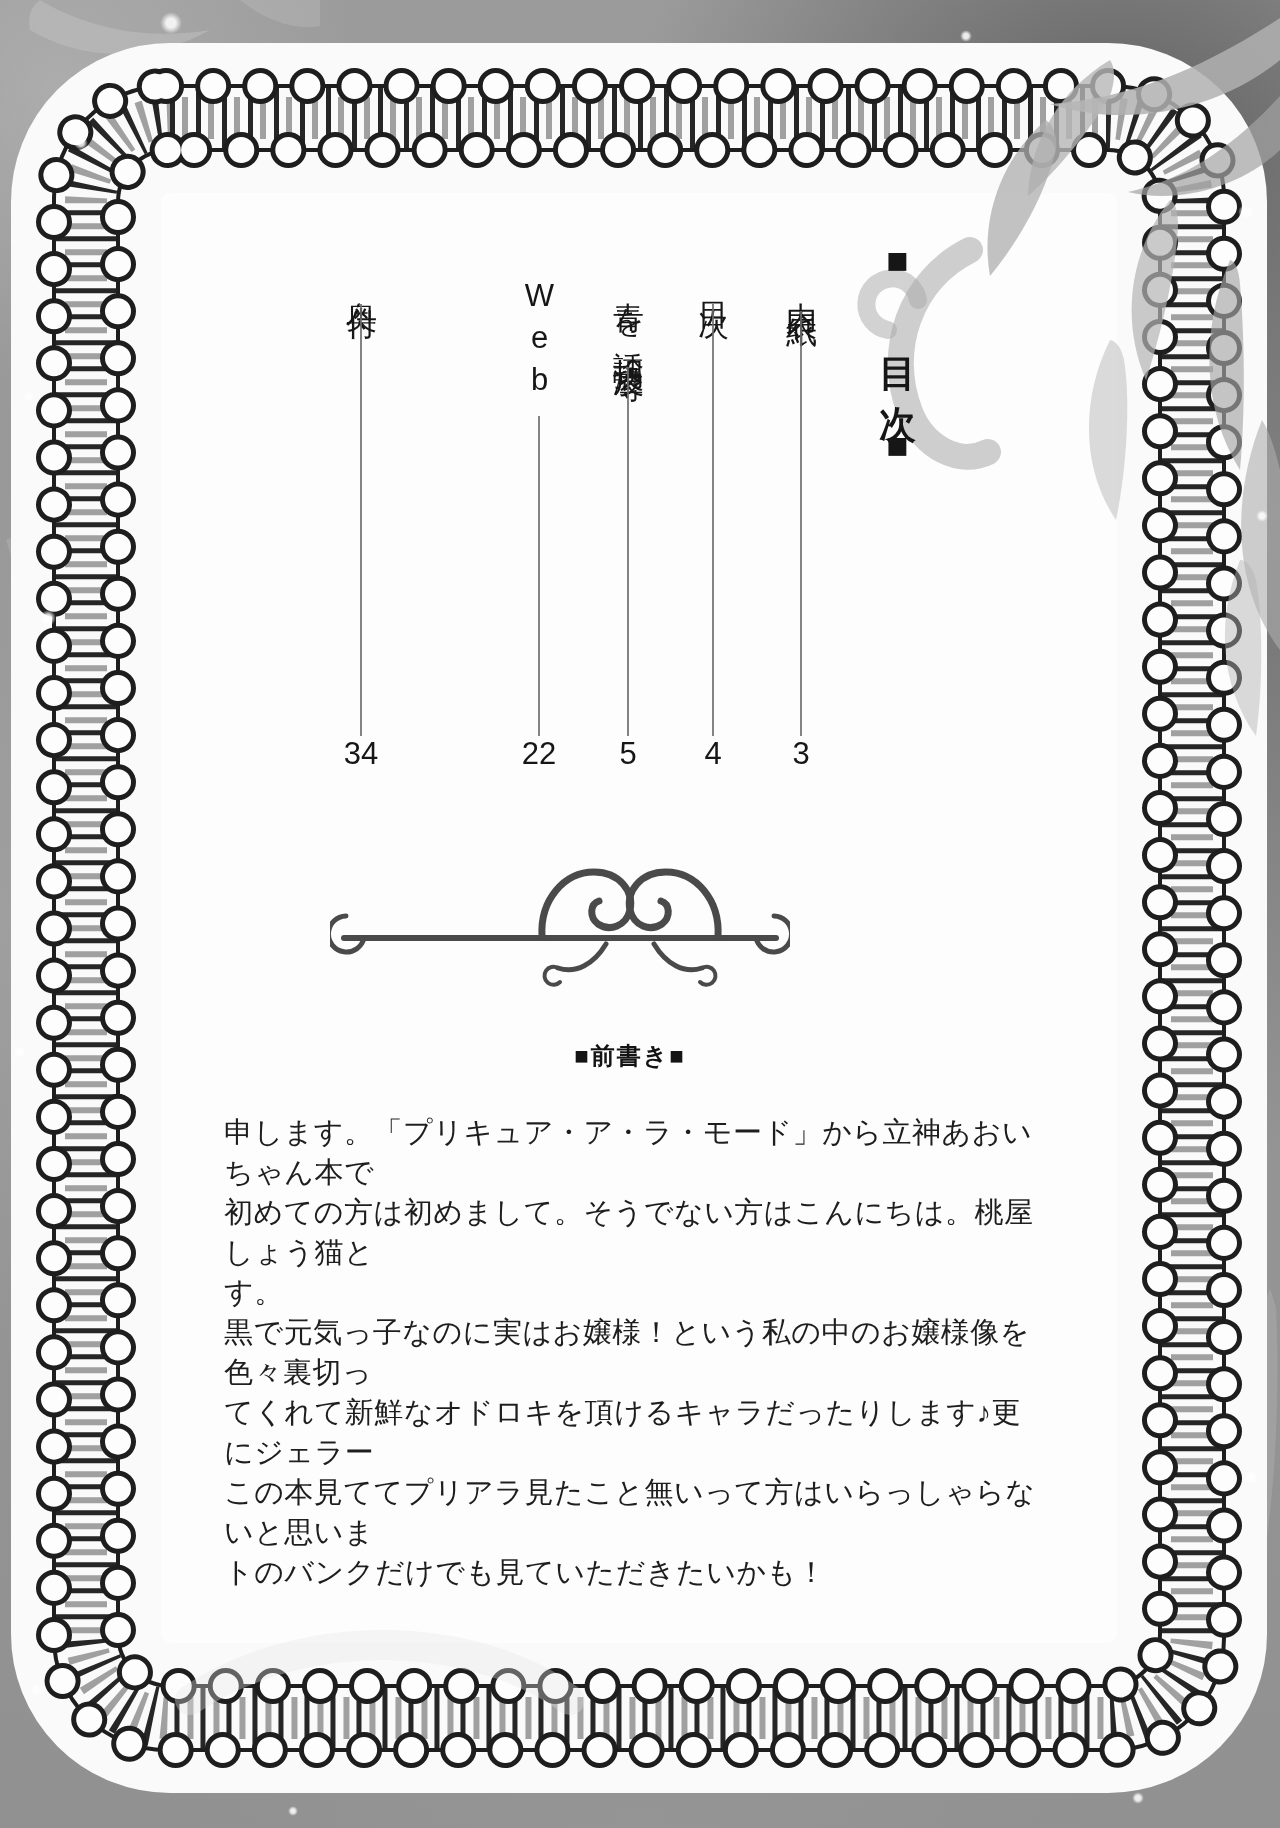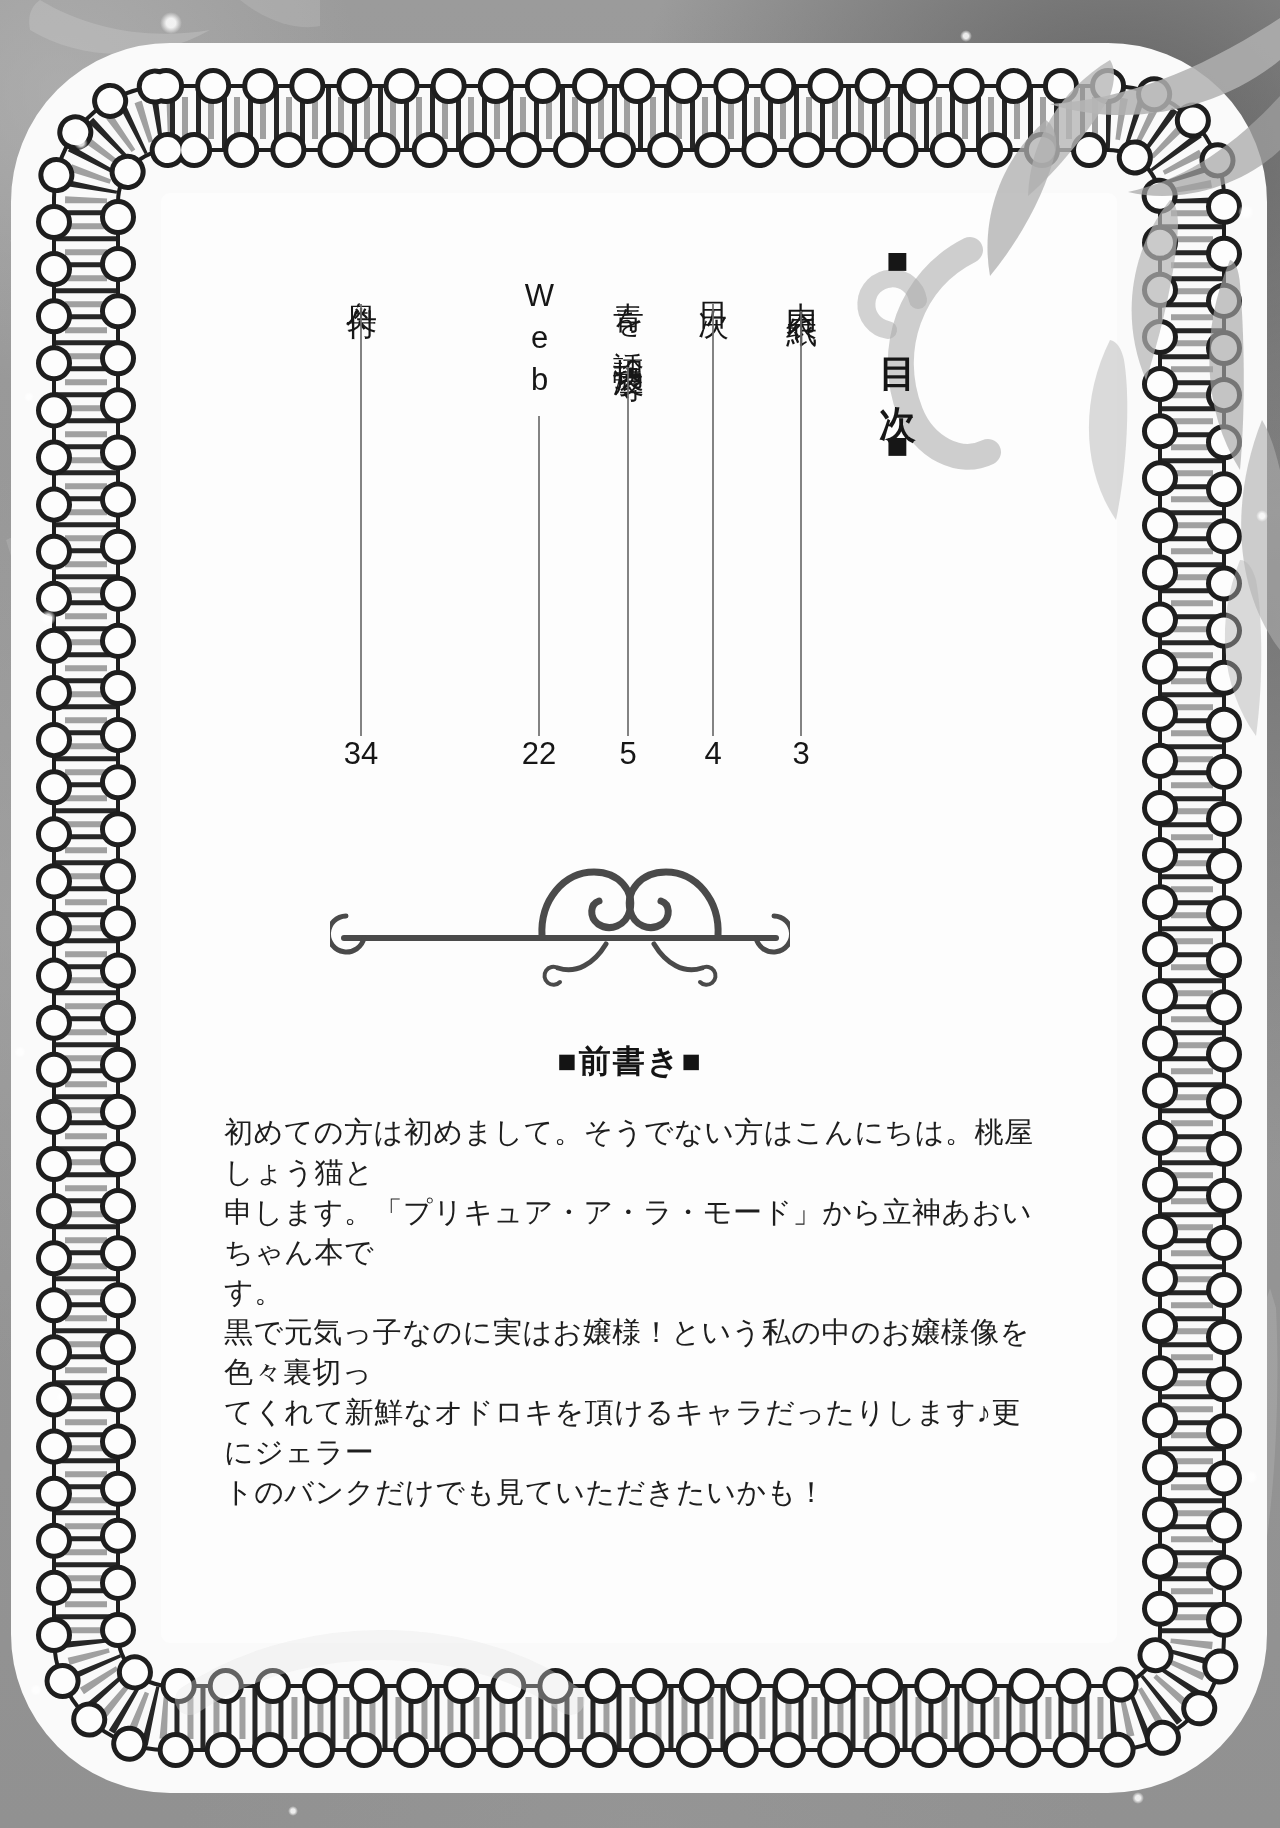--- a/index.html
+++ b/index.html
@@ -37,21 +37,21 @@
   .toc-label{
     writing-mode:vertical-rl;text-orientation:upright;
     font-size:31px;letter-spacing:7px;color:#161616;white-space:nowrap;
   }
   .toc-line{flex:1 1 auto;width:2px;background:#6d6d6d;margin-top:12px;opacity:.85}
   .toc-page{height:36px;font-size:31px;margin-top:0;color:#161616}
 
   
   .fw-heading{
     position:absolute;left:430px;top:1040px;width:400px;text-align:center;
-    font-size:32px;font-weight:bold;letter-spacing:2px;color:#141414;
+    font-size:24px;font-weight:bold;letter-spacing:2px;color:#141414;
   }
   .fw-body{
     position:absolute;left:224px;top:1112px;width:822px;
     font-size:29px;line-height:40px;letter-spacing:.5px;color:#1e1e1e;
   }
   .divider{position:absolute;left:330px;top:852px}
 </style>
 </head>
 <body>
 
@@ -141,25 +141,26 @@
       <path d="M388,84 C390,48 366,20 336,20 C310,20 296,40 300,58 C304,74 320,80 332,72 C341,65 340,52 331,49" stroke-width="7"></path>
       <path d="M276,92 C264,112 246,122 228,116" stroke-width="5"></path>
       <path d="M324,92 C336,112 354,122 372,116" stroke-width="5"></path>
       <path d="M228,116 a9,9 0 1 0 2,14" stroke-width="4"></path>
       <path d="M372,116 a9,9 0 1 1 -2,14" stroke-width="4"></path>
     </g>
   </svg>
 
   <div class="fw-heading">■前書き■</div>
   <div class="fw-body">
+    <div>申します。「プリキュア・ア・ラ・モード」から立神あおいちゃん本で</div>
     <div>初めての方は初めまして。そうでない方はこんにちは。桃屋しょう猫と</div>
-    <div>申します。「プリキュア・ア・ラ・モード」から立神あおいちゃん本で</div>
     <div>す。</div>
     <div>黒で元気っ子なのに実はお嬢様！という私の中のお嬢様像を色々裏切っ</div>
     <div>てくれて新鮮なオドロキを頂けるキャラだったりします♪更にジェラー</div>
+    <div>この本見ててプリアラ見たこと無いって方はいらっしゃらないと思いま</div>
     <div>トのバンクだけでも見ていただきたいかも！</div>
 
   </div>
 </div>
 
 <div class="sparkle" style="left:160px;top:12px;width:22px;height:22px"></div>
 <div class="sparkle" style="left:74px;top:136px;width:14px;height:14px"></div>
 <div class="sparkle" style="left:24px;top:392px;width:10px;height:10px"></div>
 <div class="sparkle" style="left:40px;top:610px;width:16px;height:16px"></div>
 <div class="sparkle" style="left:14px;top:1046px;width:12px;height:12px"></div>

